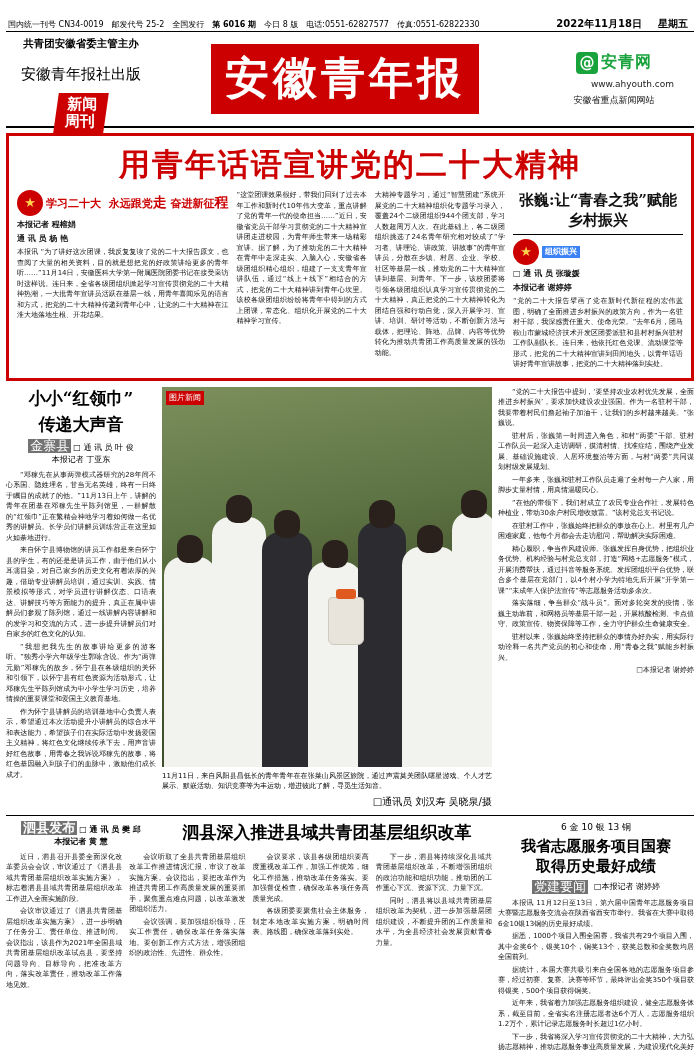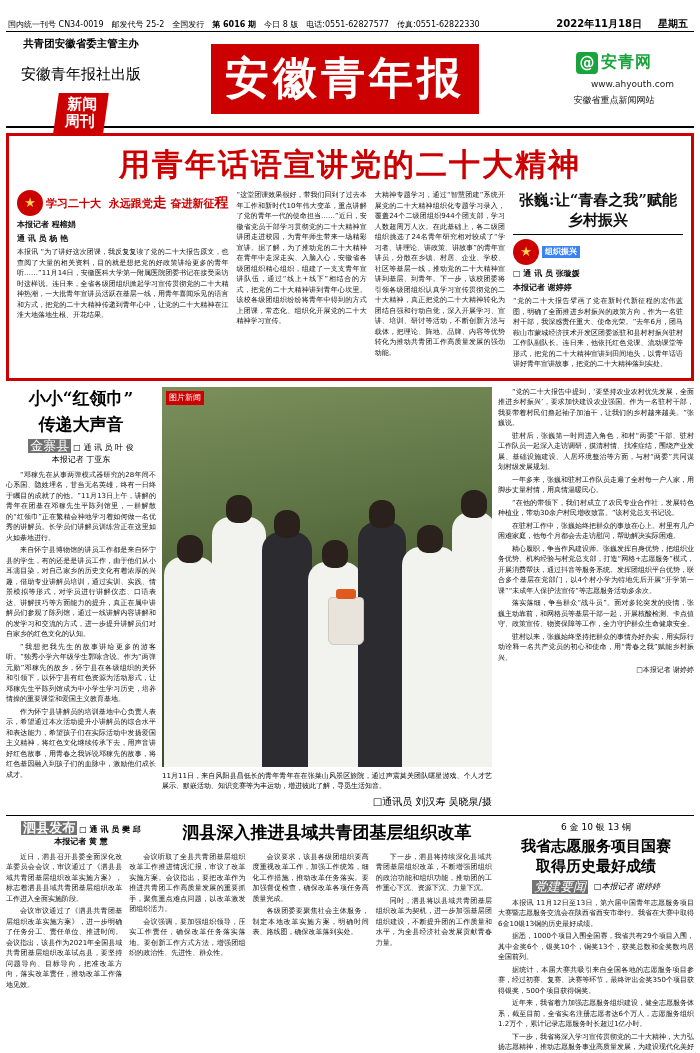--- a/index.html
+++ b/index.html
@@ -560,21 +560,21 @@
           <p>下一步，泗县将持续深化县域共青团基层组织改革，不断增强团组织的政治功能和组织功能，推动团的工作重心下沉、资源下沉、力量下沉。</p>
           <p>同时，泗县将以县域共青团基层组织改革为契机，进一步加强基层团组织建设，不断提升团的工作质量和水平，为全县经济社会发展贡献青春力量。</p>
         </div>
       </div>
     </div>
 
     <div class="b-right">
       <div class="kicker">6 金 10 银 13 铜</div>
       <div class="r-title2">我省志愿服务项目国赛</div>
       <div class="r-title2">取得历史最好成绩</div>
-      <div class="credit-row" style="flex-direction:row;justify-content:center;gap:4px;margin-top:4px;font-style:italic;">
+      <div class="credit-row" style="flex-direction:row;justify-content:center;gap:4px;margin-top:4px;">
         <span class="badge-mini">党建要闻</span>
         <span>□本报记者  谢婷婷</span>
       </div>
       <div class="body-text">
         <p>本报讯 11月12日至13日，第六届中国青年志愿服务项目大赛暨志愿服务交流会在陕西省西安市举行。我省在大赛中取得6金10银13铜的历史最好成绩。</p>
         <p>据悉，1000个项目入围全国赛，我省共有29个项目入围，其中金奖6个，银奖10个，铜奖13个，获奖总数和金奖数均居全国前列。</p>
         <p>据统计，本届大赛共吸引来自全国各地的志愿服务项目参赛，经过初赛、复赛、决赛等环节，最终评出金奖350个项目获得银奖，500个项目获得铜奖。</p>
         <p>近年来，我省着力加强志愿服务组织建设，健全志愿服务体系，截至目前，全省实名注册志愿者达6个万人，志愿服务组织1.2万个，累计记录志愿服务时长超过1亿小时。</p>
         <p>下一步，我省将深入学习宣传贯彻党的二十大精神，大力弘扬志愿精神，推动志愿服务事业高质量发展，为建设现代化美好安徽贡献青春力量。</p>
         <p>据了解，本届大赛以“志愿新时代·共筑中国梦”为主题，共设置金奖、银奖、铜奖三个奖项等级。我省代表团共派出29个项目参赛，涵盖助老助残、乡村振兴、生态环保、应急救援等多个领域。</p>

